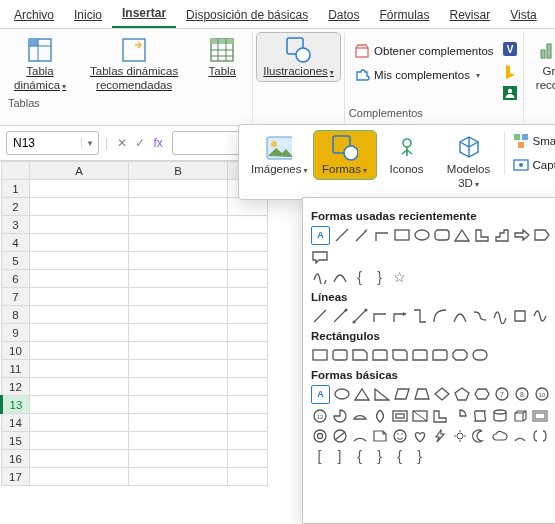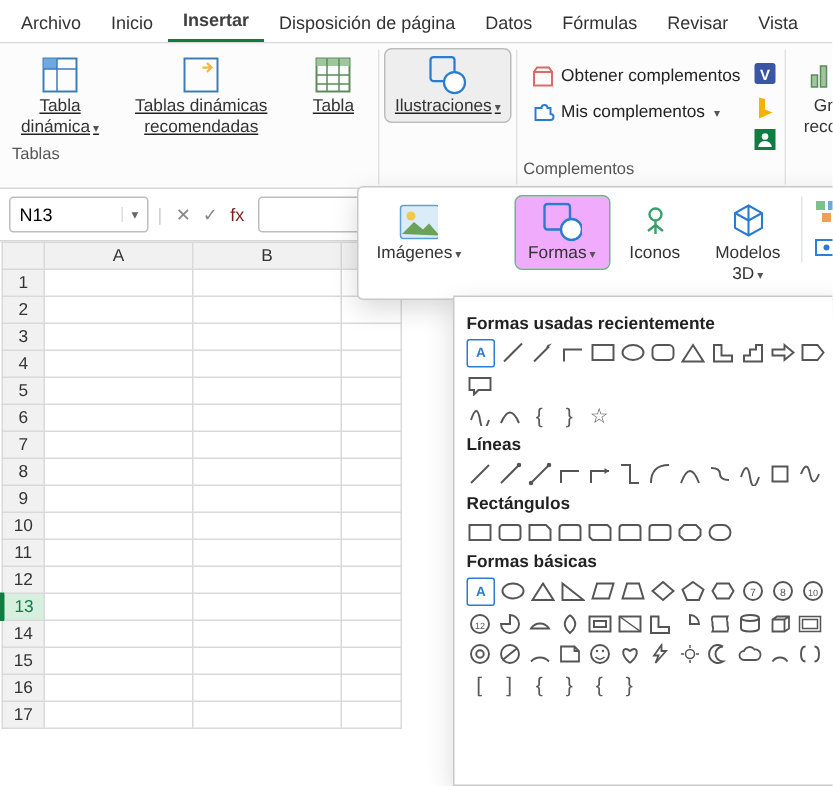--- a/index.html
+++ b/index.html
@@ -19,20 +19,21 @@
     display: flex;
     align-items: flex-end;
     padding: 0 4px;
     height: 28px;
     border-bottom: 1px solid #d7d7d7;
   }
   .menubar .tab {
     padding: 4px 10px 6px 10px;
     color: #333;
     cursor: default;
+    text-decoration: underline;
   }
   .menubar .tab.active {
     color: #404040;
     border-bottom: 2px solid #107c41;
     font-weight: 600;
   }
   
   .ribbon {
     display: flex;
     align-items: stretch;
@@ -147,21 +148,21 @@
     border:1px solid #c8c8c8;
     border-radius:4px;
     box-shadow:0 6px 18px rgba(0,0,0,.15);
     padding:6px 6px 6px 6px;
     display:flex;
     align-items:flex-start;
     gap:0px;
     z-index:10;
   }
   .illus-panel .big-btn{ min-width:50px;}
-  .illus-panel .big-btn.sel{ background:#f0abfc; outline:1px solid #6fb089;margin-left:30px;}
+  .illus-panel .big-btn.sel{ background:#eab308; outline:1px solid #6fb089;}
   .illus-side {
     display:flex;
     flex-direction:column;
     gap:4px;
     padding-left:4px;
     border-left:1px solid #e3e3e3;
     margin-left:4px;
   }
   
   .shapes-panel {
@@ -198,21 +199,21 @@
   .sh svg{display:block;}
   .sh.txtb{border:1.3px solid #2a7cd0;color:#2a7cd0;font-size:9px;font-weight:700;}
 </style>
 </head>
 <body>
 
 <div class="menubar">
   <div class="tab">Archivo</div>
   <div class="tab">Inicio</div>
   <div class="tab active">Insertar</div>
-  <div class="tab">Disposición de página</div>
+  <div class="tab">Disposición de básicas</div>
   <div class="tab">Datos</div>
   <div class="tab">Fórmulas</div>
   <div class="tab">Revisar</div>
   <div class="tab">Vista</div>
 </div>
 
 <div class="ribbon">
 
   <div class="rgroup">
     <div class="big-btns">
@@ -331,21 +332,21 @@
 
 <div class="subbar">
   <div class="namebox">
     <input value="N13" style="">
     <div class="dd">▾</div>
   </div>
   <span style="color:#ccc">|</span>
   <div class="fx-btns">
     <span>✕</span>
     <span>✓</span>
-    <span style="color:#7f1d1d">fx</span>
+    <span style="color:#8b5cf6">fx</span>
   </div>
   <div class="formula"></div>
 </div>
 
 <div class="grid">
   <table class="sheet">
     <tbody>
         <tr>
       <th class="corner"></th>
       <th class="colh">A</th>

